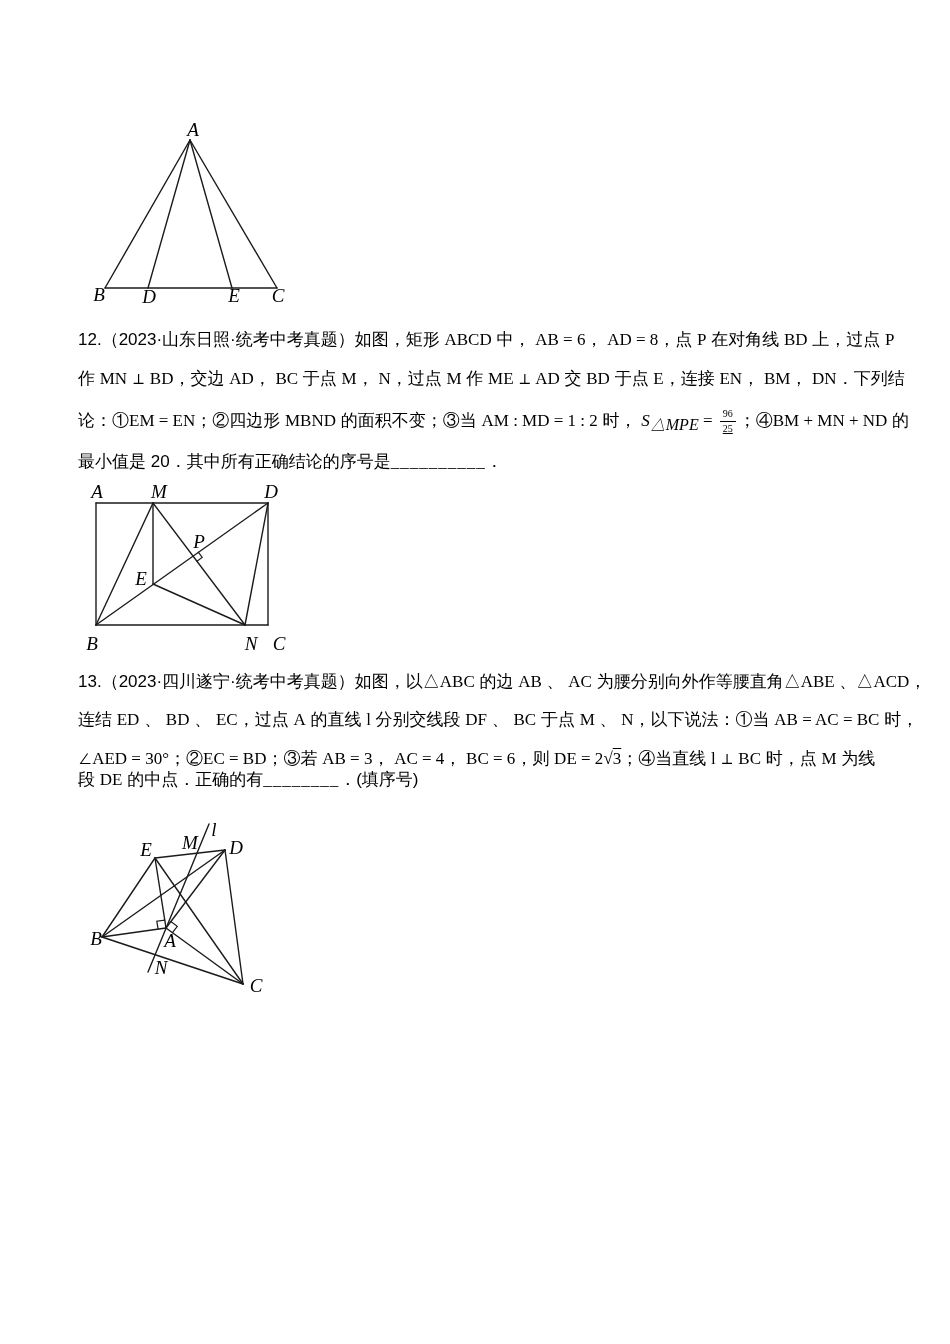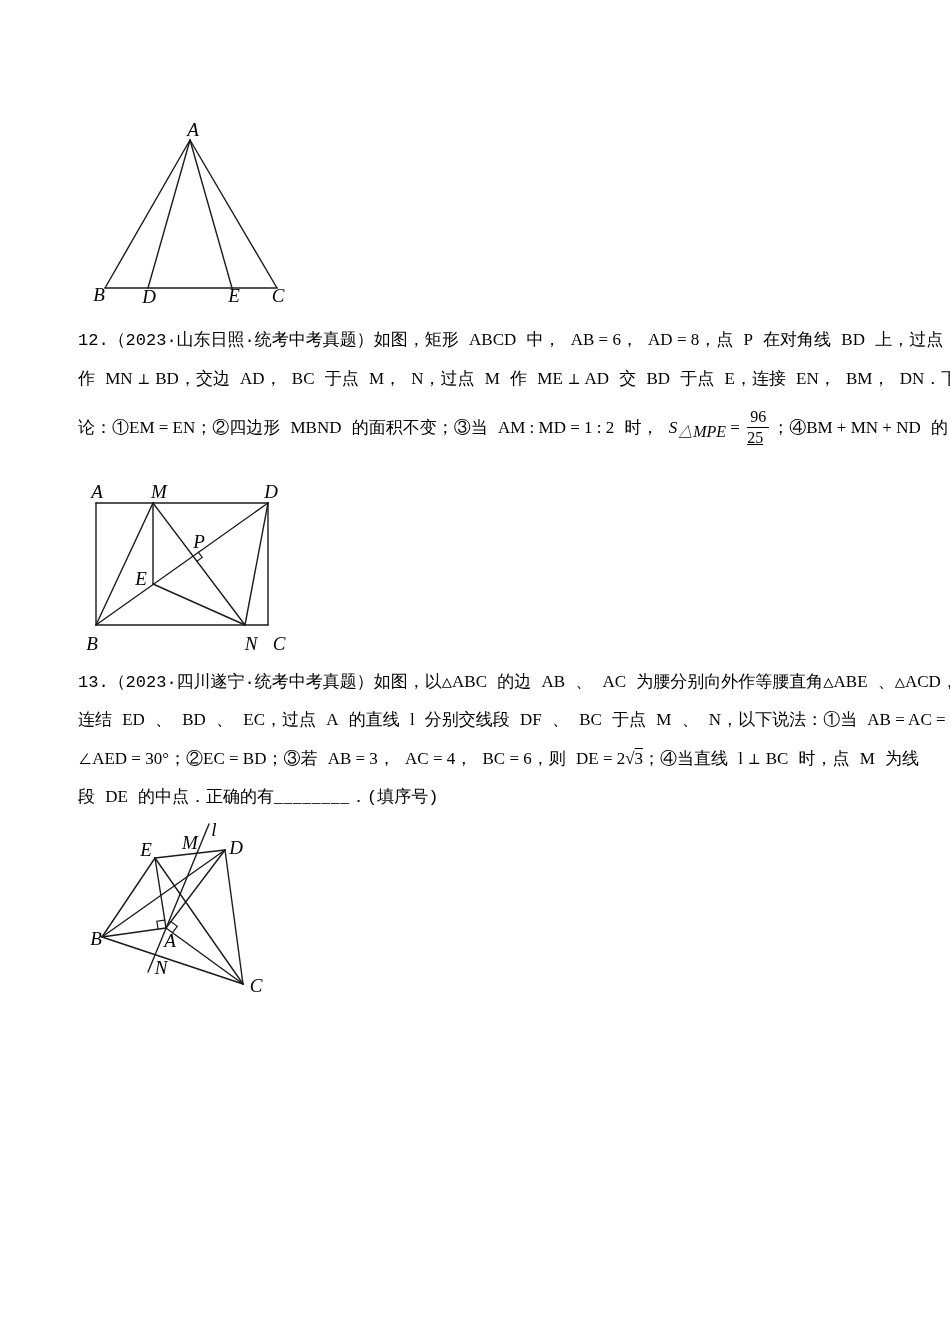--- a/index.html
+++ b/index.html
@@ -12,27 +12,27 @@
     color:#000;
   }
   .qline{
     position:absolute;
     left:78px;
     white-space:nowrap;
     font-size:17px;
     line-height:24px;
     font-family:"Liberation Serif", serif;
   }
-  .seg-c{font-family:Liberation Mono, monospace;}
+  .seg-c{font-family:Liberation Sans, sans-serif;}
   .seg-n{font-family:"Liberation Serif", serif;}
   .seg-m{font-family:"Liberation Serif", serif;}
   .seg-u{font-family:"Liberation Serif", serif;letter-spacing:1px;}
   .frac{
-    display:inline-block;vertical-align:middle;text-align:left;
-    line-height:1.15;font-size:16px;margin:0 3px;position:relative;top:-1px;
+    display:inline-block;vertical-align:middle;text-align:center;
+    line-height:1.15;font-size:10px;margin:0 3px;position:relative;top:-1px;
     font-family:"Liberation Serif", serif;
   }
   .frac .fnum{display:block;padding:0 3px 1px;border-bottom:1.3px solid #000;}
   .frac .fden{display:block;padding-top:1px;text-decoration:underline;}
   .msub .base{font-style:italic;}
   .msub sub{font-size:16px;font-style:italic;letter-spacing:0;}
   .sqrt{white-space:nowrap;font-family:"Liberation Serif", serif;}
   .sqrt .rad{text-decoration:overline;}
   .fig{position:absolute;}
   .fig line,.fig polyline{stroke:#1b1b1b;stroke-width:1.4;fill:none;stroke-linecap:round;stroke-linejoin:miter;}
@@ -58,20 +58,21 @@
     <text x="135" y="24">A</text>
     <text x="41" y="189">B</text>
     <text x="91" y="191">D</text>
     <text x="176" y="190">E</text>
     <text x="220" y="190">C</text>
   </svg>
 
   <div class="qline" style="top:328px;"><span class="seg-c">12.（2023·山东日照·统考中考真题）如图，矩形 </span><span class="seg-m">ABCD</span><span class="seg-c"> 中， </span><span class="seg-m">AB</span><span class="seg-n"> = 6</span><span class="seg-c">， </span><span class="seg-m">AD</span><span class="seg-n"> = 8</span><span class="seg-c">，点 </span><span class="seg-m">P</span><span class="seg-c"> 在对角线 </span><span class="seg-m">BD</span><span class="seg-c"> 上，过点 </span><span class="seg-m">P</span></div>
   <div class="qline" style="top:367px;"><span class="seg-c">作 </span><span class="seg-m">MN</span><span class="seg-n"> ⊥ </span><span class="seg-m">BD</span><span class="seg-c">，交边 </span><span class="seg-m">AD</span><span class="seg-c">， </span><span class="seg-m">BC</span><span class="seg-c"> 于点 </span><span class="seg-m">M</span><span class="seg-c">， </span><span class="seg-m">N</span><span class="seg-c">，过点 </span><span class="seg-m">M</span><span class="seg-c"> 作 </span><span class="seg-m">ME</span><span class="seg-n"> ⊥ </span><span class="seg-m">AD</span><span class="seg-c"> 交 </span><span class="seg-m">BD</span><span class="seg-c"> 于点 </span><span class="seg-m">E</span><span class="seg-c">，连接 </span><span class="seg-m">EN</span><span class="seg-c">， </span><span class="seg-m">BM</span><span class="seg-c">， </span><span class="seg-m">DN</span><span class="seg-c">．下列结</span></div>
   <div class="qline" style="top:409px;"><span class="seg-c">论：①</span><span class="seg-m">EM</span><span class="seg-n"> = </span><span class="seg-m">EN</span><span class="seg-c">；②四边形 </span><span class="seg-m">MBND</span><span class="seg-c"> 的面积不变；③当 </span><span class="seg-m">AM</span><span class="seg-n"> : </span><span class="seg-m">MD</span><span class="seg-n"> = 1 : 2</span><span class="seg-c"> 时， </span><span class="msub"><span class="base">S</span><sub>△MPE</sub></span><span class="seg-n"> = </span><span class="frac"><span class="fnum">96</span><span class="fden">25</span></span><span class="seg-c">；④</span><span class="seg-m">BM</span><span class="seg-n"> + </span><span class="seg-m">MN</span><span class="seg-n"> + </span><span class="seg-m">ND</span><span class="seg-c"> 的</span></div>
+  <div class="qline" style="top:450px;"><span class="seg-c">最小值是 20．其中所有正确结论的序号是</span><span class="seg-u">__________</span><span class="seg-c">．</span></div>
 
   <svg class="fig" id="fig2" style="left:75px;top:480px;" width="230" height="180" viewBox="0 0 230 180">
     <g>
       <line x1="21" y1="23" x2="193" y2="23"></line>
       <line x1="193" y1="23" x2="193" y2="145"></line>
       <line x1="21" y1="145" x2="193" y2="145"></line>
       <line x1="21" y1="23" x2="21" y2="145"></line>
       <line x1="21" y1="145" x2="193" y2="23"></line>
       <line x1="78" y1="23" x2="170" y2="145"></line>
       <line x1="78" y1="23" x2="78" y2="104"></line>
@@ -86,21 +87,21 @@
     <text x="17" y="170">B</text>
     <text x="176" y="170">N</text>
     <text x="204" y="170">C</text>
     <text x="66" y="105">E</text>
     <text x="124" y="68">P</text>
   </svg>
 
   <div class="qline" style="top:670px;"><span class="seg-c">13.（2023·四川遂宁·统考中考真题）如图，以△</span><span class="seg-m">ABC</span><span class="seg-c"> 的边 </span><span class="seg-m">AB</span><span class="seg-c"> 、 </span><span class="seg-m">AC</span><span class="seg-c"> 为腰分别向外作等腰直角△</span><span class="seg-m">ABE</span><span class="seg-c"> 、△</span><span class="seg-m">ACD</span><span class="seg-c">，</span></div>
   <div class="qline" style="top:708px;"><span class="seg-c">连结 </span><span class="seg-m">ED</span><span class="seg-c"> 、 </span><span class="seg-m">BD</span><span class="seg-c"> 、 </span><span class="seg-m">EC</span><span class="seg-c">，过点 </span><span class="seg-n">A</span><span class="seg-c"> 的直线 </span><span class="seg-m">l</span><span class="seg-c"> 分别交线段 </span><span class="seg-m">DF</span><span class="seg-c"> 、 </span><span class="seg-m">BC</span><span class="seg-c"> 于点 </span><span class="seg-m">M</span><span class="seg-c"> 、 </span><span class="seg-m">N</span><span class="seg-c">，以下说法：①当 </span><span class="seg-m">AB</span><span class="seg-n"> = </span><span class="seg-m">AC</span><span class="seg-n"> = </span><span class="seg-m">BC</span><span class="seg-c"> 时，</span></div>
   <div class="qline" style="top:747px;"><span class="seg-n">∠</span><span class="seg-m">AED</span><span class="seg-n"> = 30°</span><span class="seg-c">；②</span><span class="seg-m">EC</span><span class="seg-n"> = </span><span class="seg-m">BD</span><span class="seg-c">；③若 </span><span class="seg-m">AB</span><span class="seg-n"> = 3</span><span class="seg-c">， </span><span class="seg-m">AC</span><span class="seg-n"> = 4</span><span class="seg-c">， </span><span class="seg-m">BC</span><span class="seg-n"> = 6</span><span class="seg-c">，则 </span><span class="seg-m">DE</span><span class="seg-n"> = 2</span><span class="sqrt">√<span class="rad">3</span></span><span class="seg-c">；④当直线 </span><span class="seg-m">l</span><span class="seg-n"> ⊥ </span><span class="seg-m">BC</span><span class="seg-c"> 时，点 </span><span class="seg-m">M</span><span class="seg-c"> 为线</span></div>
-  <div class="qline" style="top:785px;text-align:right;"><span class="seg-c">段 </span><span class="seg-m">DE</span><span class="seg-c"> 的中点．正确的有</span><span class="seg-u">________</span><span class="seg-c">．(填序号)</span></div>
+  <div class="qline" style="top:768px;text-align:right;"><span class="seg-c">段 </span><span class="seg-m">DE</span><span class="seg-c"> 的中点．正确的有</span><span class="seg-u">________</span><span class="seg-c">．(填序号)</span></div>
 
   <svg class="fig" id="fig3" style="left:80px;top:812px;" width="205" height="200" viewBox="0 0 205 200">
     <g>
       <line x1="75" y1="46" x2="145" y2="38"></line>
       <line x1="75" y1="46" x2="22" y2="125"></line>
       <line x1="75" y1="46" x2="163" y2="172"></line>
       <line x1="75" y1="46" x2="86" y2="116"></line>
       <line x1="86" y1="116" x2="22" y2="125"></line>
       <line x1="86" y1="116" x2="163" y2="172"></line>
       <line x1="86" y1="116" x2="145" y2="38"></line>

